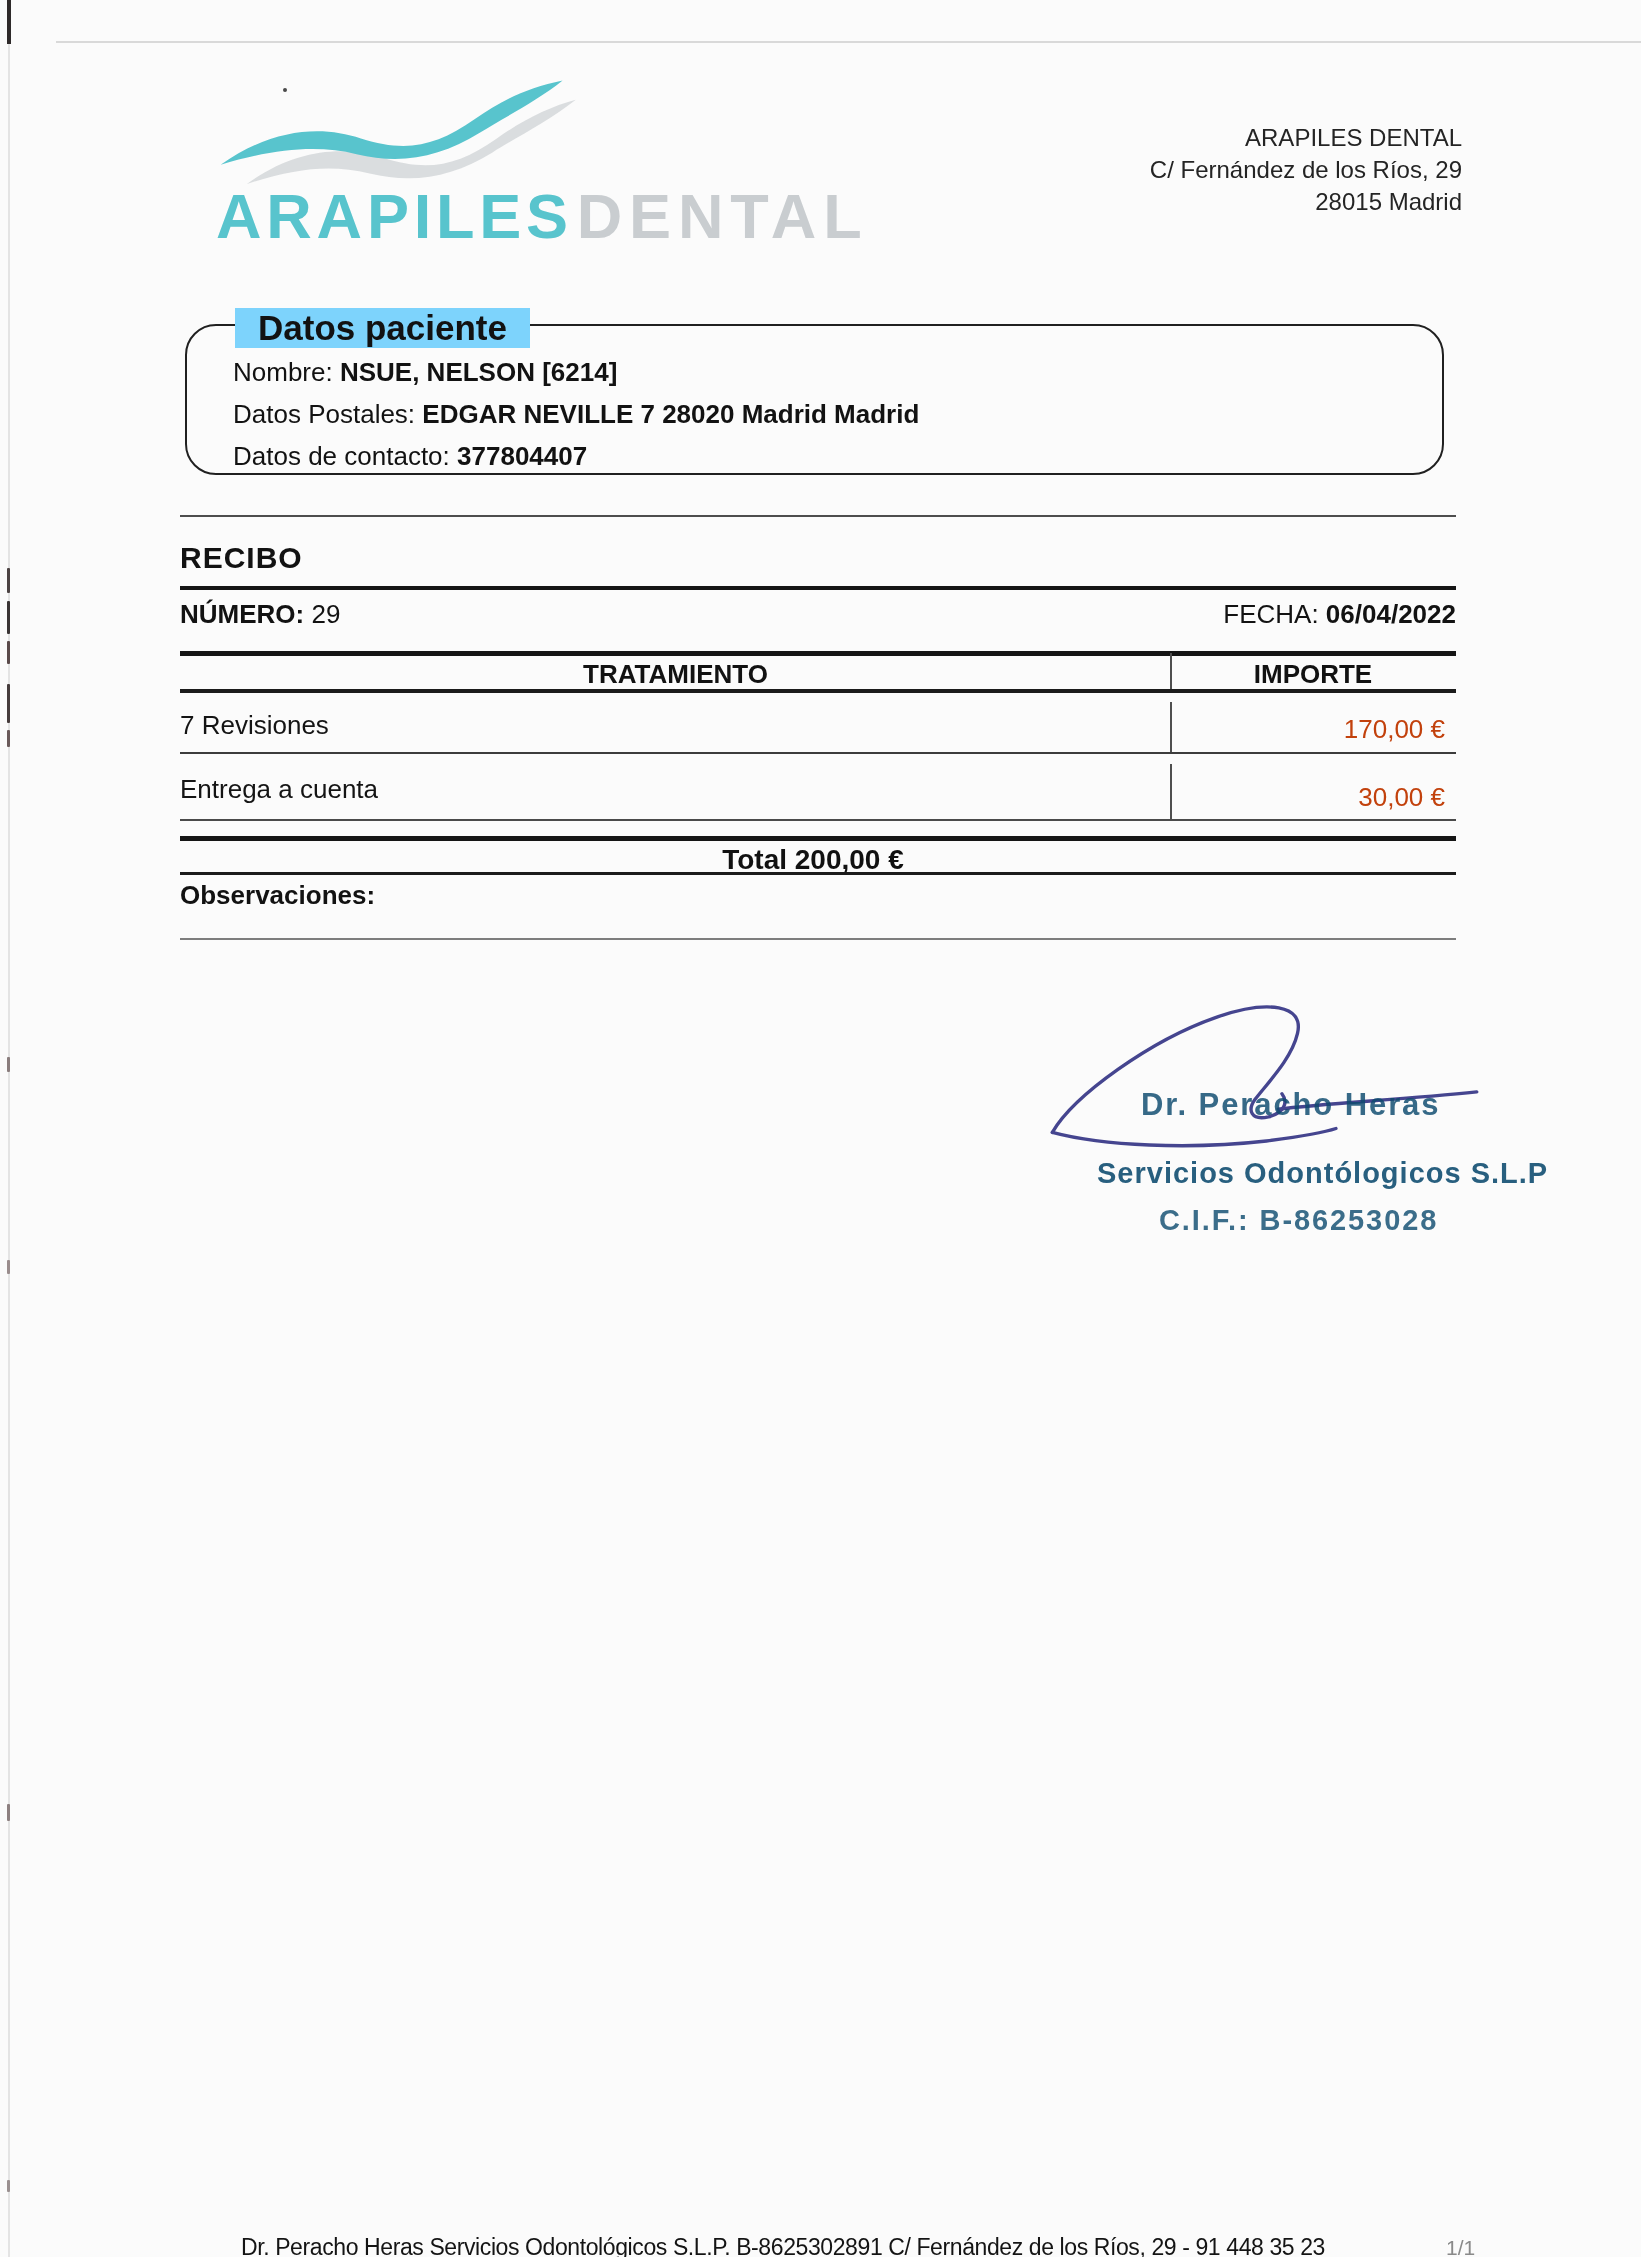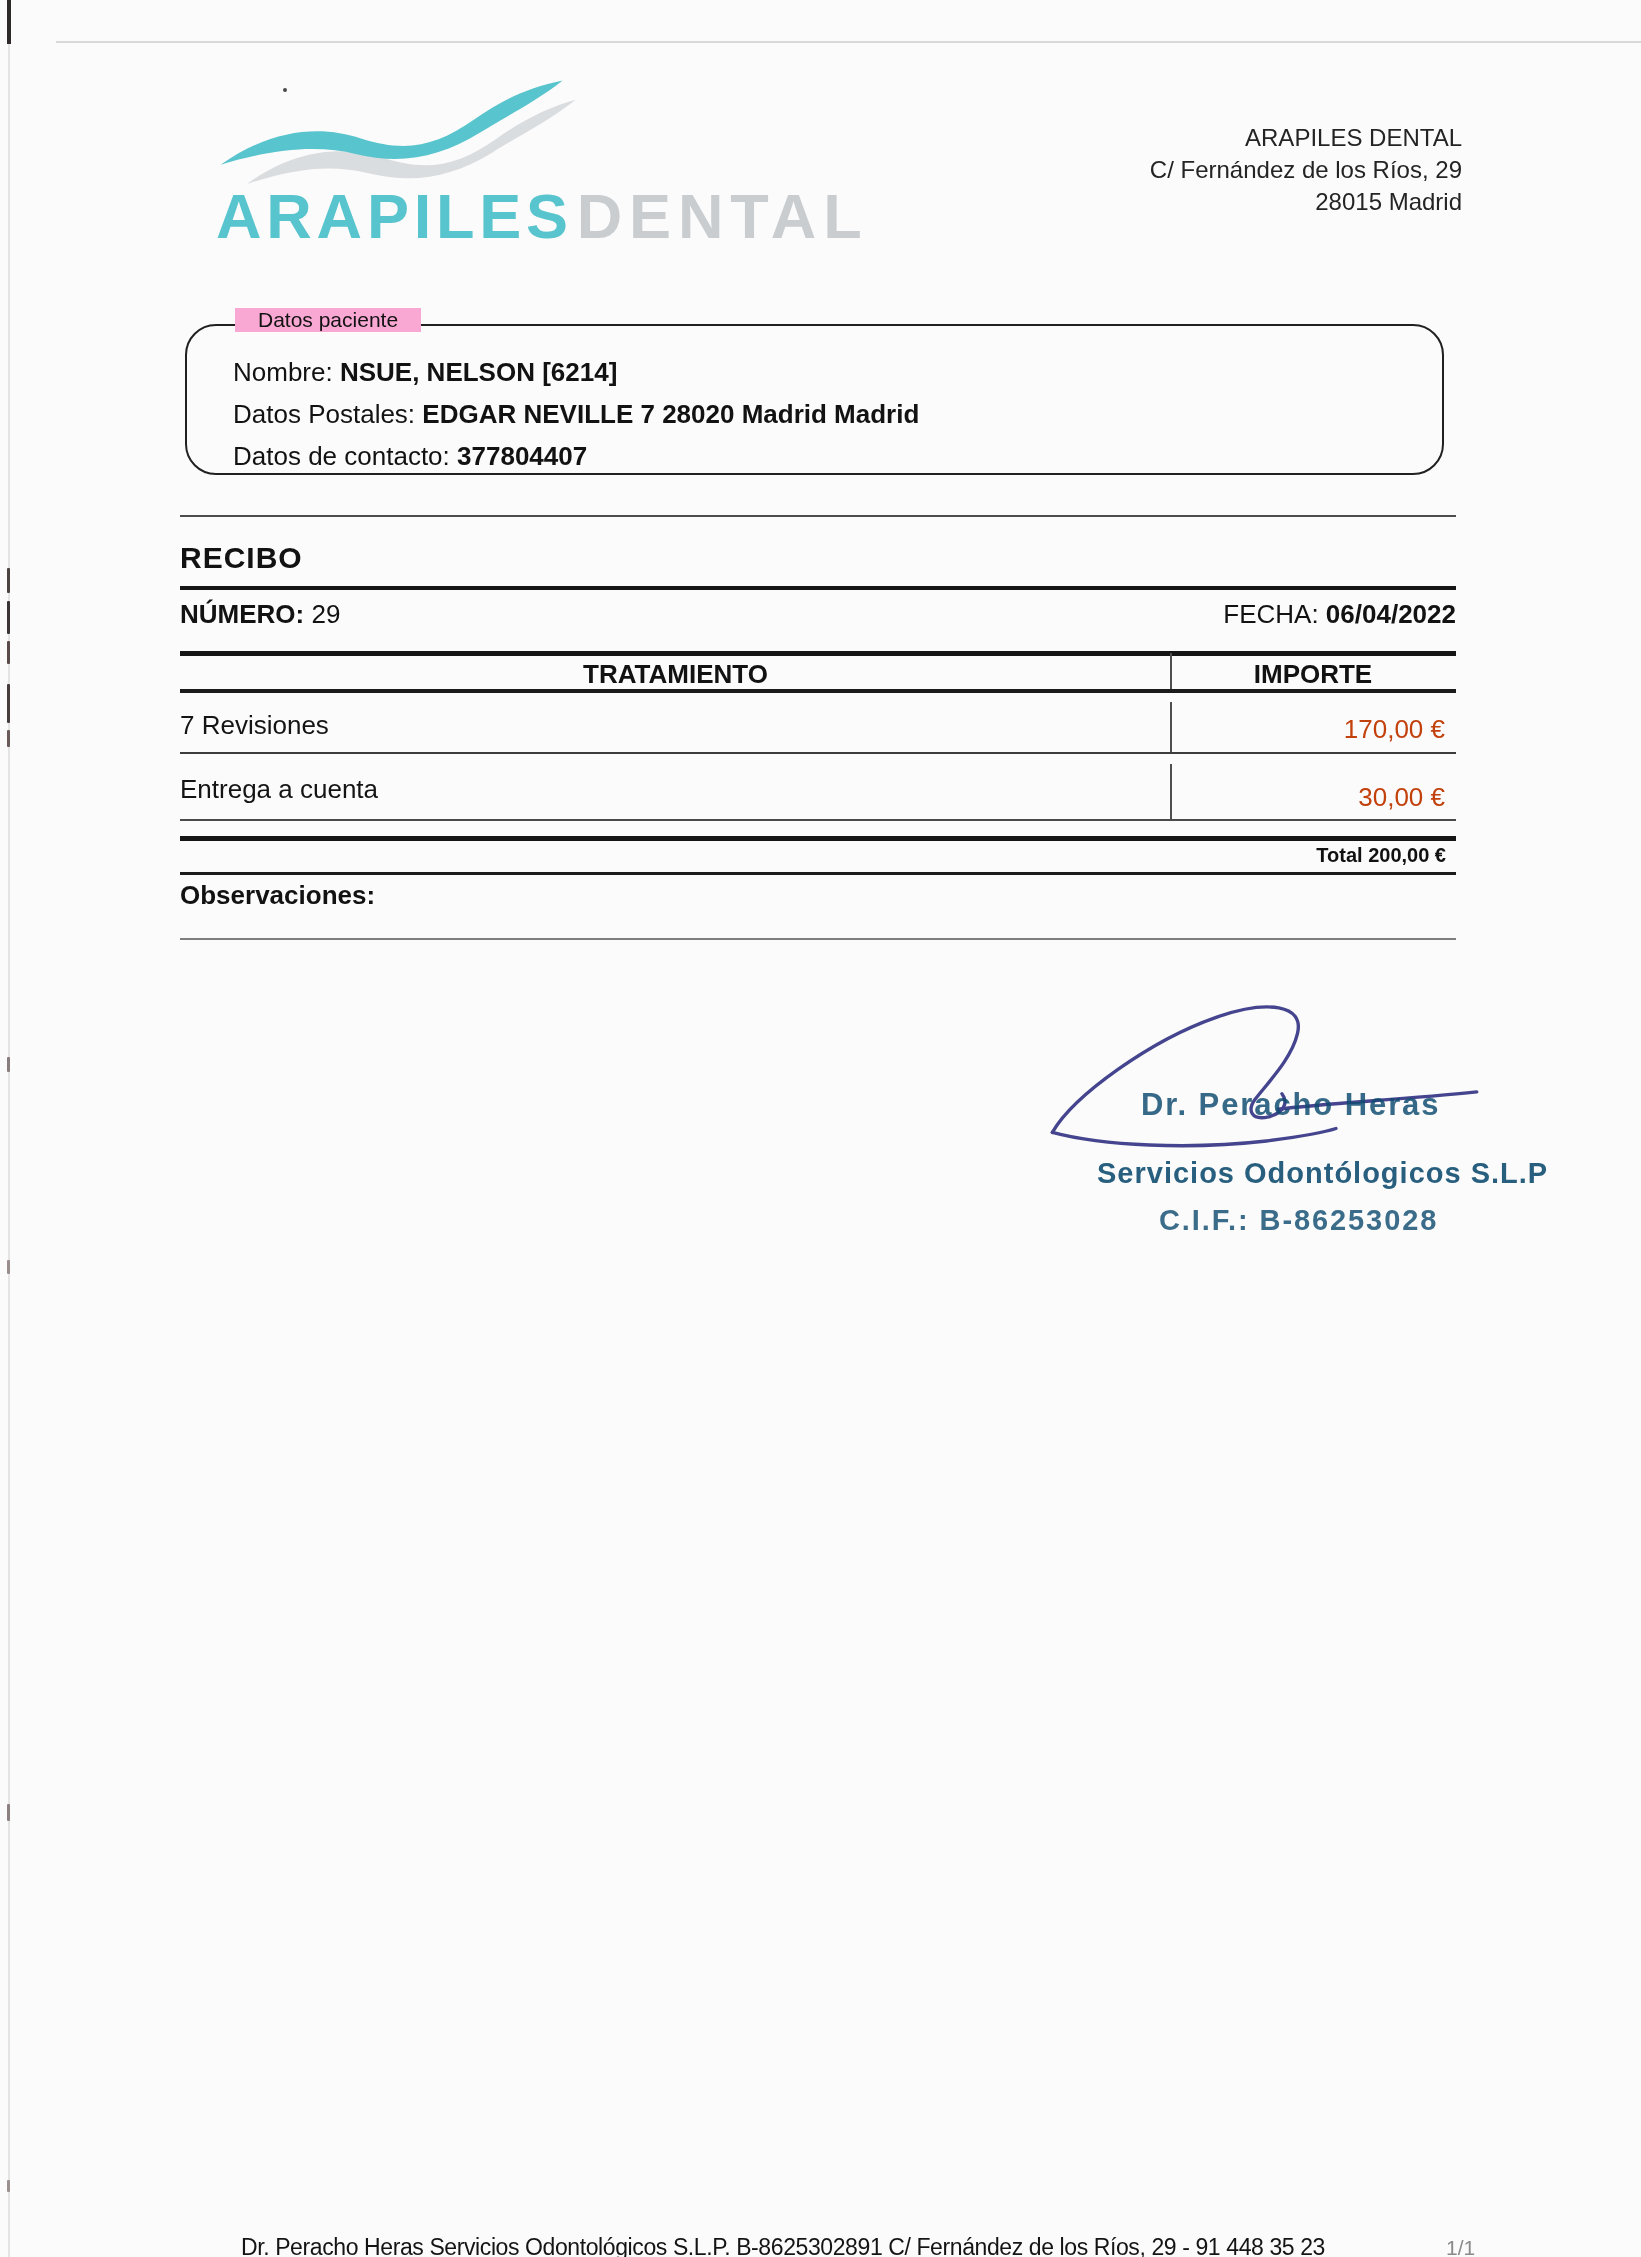--- a/index.html
+++ b/index.html
@@ -25,22 +25,22 @@
   .logo-text .primary{color:#58c4cd;letter-spacing:4.8px;}
   .logo-text .secondary{color:#c9cdd0;letter-spacing:6.8px;margin-left:3.9px;}
   
   .clinic-address{position:absolute;top:122px;right:179px;text-align:right;font-size:24px;line-height:32px;color:#242424;}
   
   .patient-box{
     position:absolute;left:185px;top:324px;width:1255px;height:147px;
     border:2.9px solid #202020;border-radius:31px;
   }
   .patient-box .box-title{
-    position:absolute;top:-18.3px;left:48px;background:#f9a8d4;
-    padding:0 23px;font-size:21px;font-weight:normal;color:#121212;
+    position:absolute;top:-18.3px;left:48px;background:#7dd3fc;
+    padding:0 23px;font-size:35px;font-weight:bold;color:#121212;
   }
   .patient-fields{padding:25px 4px 0 46px;font-size:26px;line-height:42px;color:#121212;}
   .patient-fields .val{font-weight:bold;}
   
   .hr{position:absolute;left:180px;width:1276px;}
   .hr-1{top:515px;height:1.9px;background:#4d4d4d;}
   .recibo-underline{top:586px;height:3.9px;background:#151515;}
   .tbl-top{top:651px;height:4.8px;background:#151515;}
   .tbl-headline{top:689px;height:3.9px;background:#1b1b1b;}
   .tbl-row1-line{top:752px;height:1.9px;background:#3c3c3c;}
@@ -55,21 +55,21 @@
   
   .recibo-title{position:absolute;left:180px;top:541px;font-size:30px;font-weight:bold;letter-spacing:1px;color:#121212;}
   .num-row{position:absolute;left:180px;top:599px;width:1276px;display:flex;justify-content:space-between;font-size:26px;color:#121212;}
   .num-row .b{font-weight:bold;text-align:center;}
   .cell-head-treat{position:absolute;left:180px;top:659px;width:991px;text-align:center;font-size:26px;font-weight:bold;color:#121212;}
   .cell-head-amt{position:absolute;left:1170px;top:659px;width:286px;text-align:center;font-size:26px;font-weight:bold;color:#121212;}
   .cell-treat{position:absolute;left:180px;font-size:26px;color:#141414;}
   .cell-amt{position:absolute;left:1170px;width:275px;text-align:right;font-size:26px;color:#c2410c;}
   .row1-t{top:710px;} .row1-a{top:714px;}
   .row2-t{top:774px;} .row2-a{top:782px;}
-  .total-row{position:absolute;left:180px;top:844px;width:1266px;text-align:right;font-size:20px;font-weight:bold;color:#111;}
+  .total-row{position:absolute;left:180px;top:844px;width:1266px;text-align:center;font-size:28px;font-weight:bold;color:#111;}
   .obs-label{position:absolute;left:180px;top:880px;font-size:26px;font-weight:bold;color:#121212;}
   
   .signature{position:absolute;left:1035px;top:999px;width:463px;height:150px;}
   .stamp{position:absolute;font-weight:bold;color:#0c4a6e;white-space:nowrap;}
   .stamp-doctor{left:1141px;top:1087px;font-size:31px;letter-spacing:1.9px;opacity:.82;}
   .stamp-company{left:1097px;top:1157px;font-size:29px;letter-spacing:1px;opacity:.88;}
   .stamp-cif{left:1159px;top:1204px;font-size:29px;letter-spacing:1.9px;opacity:.8;}
   
   .footer-text{position:absolute;left:241px;top:2234px;font-size:23px;letter-spacing:-0.4px;color:#141414;white-space:nowrap;}
   .footer-page{position:absolute;left:1446px;top:2236px;font-size:21px;color:#8a8a8a;}

